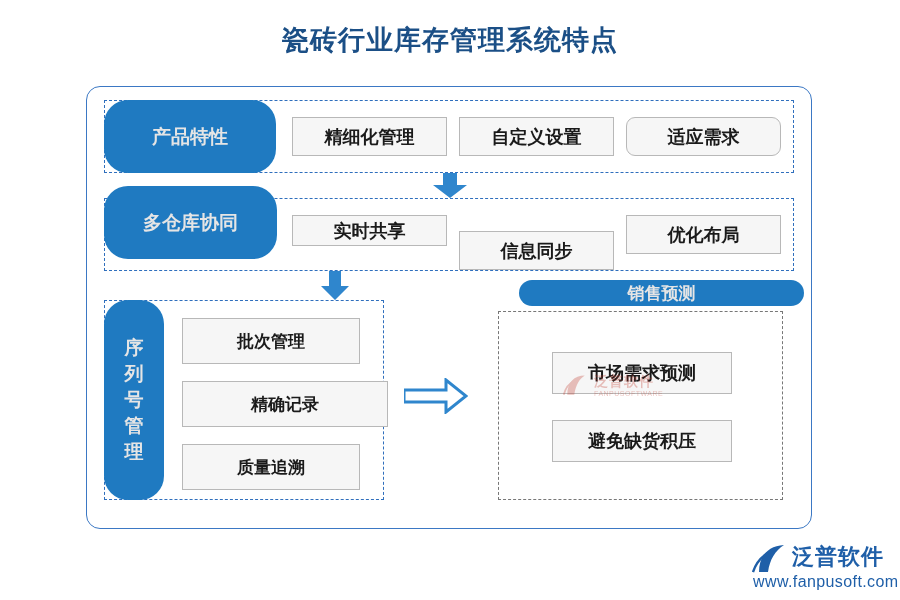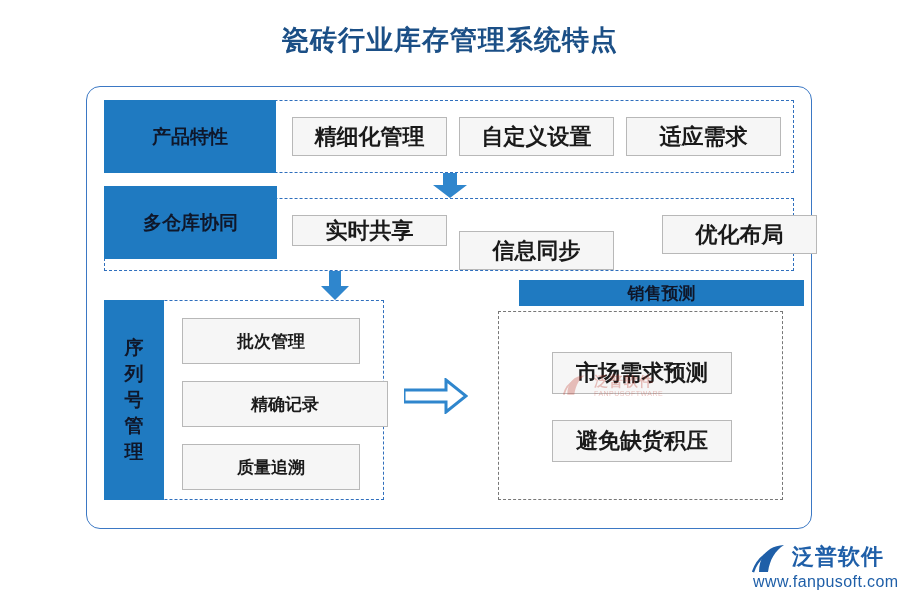--- a/index.html
+++ b/index.html
@@ -51,27 +51,28 @@
   .row3 { left: 104px; top: 300px; width: 280px; height: 200px; }
   .row4 {
     left: 498px; top: 311px; width: 285px; height: 189px;
     border: 1.5px dashed #777777;
   }
 
   
   .blue-block {
     position: absolute;
     background: #1f7ac1;
-    color: #0f172a;
+    color: #e5e5e5;
     font-weight: bold;
     display: flex;
     align-items: center;
     justify-content: center;
     box-sizing: border-box;
     text-align: center;
+    border-radius: 24px;
   }
   .blk-product { left: 104px; top: 100px; width: 172px; height: 73px; font-size: 19px; }
   .blk-multi   { left: 104px; top: 186px; width: 173px; height: 73px; font-size: 19px; }
   .blk-serial  {
     left: 104px; top: 300px; width: 60px; height: 200px;
     font-size: 19px; line-height: 26px; padding: 0 12px;
   }
   .blk-serial .vtext {
     writing-mode: horizontal-tb;
     word-break: break-all;
@@ -89,31 +90,31 @@
     background: #f6f6f6;
     border: 1px solid #b8b8b8;
     color: #1a1a1a;
     font-weight: bold;
     display: flex;
     align-items: center;
     justify-content: center;
     box-sizing: border-box;
     text-align: center;
   }
-  .card.lg { font-size: 22px; }
+  .card.lg { font-size: 18px; }
   .card.md { font-size: 17px; }
 
   
   .c1a { left: 292px; top: 117px; width: 155px; height: 39px; }
   .c1b { left: 459px; top: 117px; width: 155px; height: 39px; }
-  .c1c { left: 626px; top: 117px; width: 155px; height: 39px; }
+  .c1c { left: 626px; top: 117px; width: 155px; height: 39px; border-radius: 9px; }
   
   .c2a { left: 292px; top: 215px; width: 155px; height: 31px; }
   .c2b { left: 459px; top: 215px; width: 155px; height: 39px; margin-top: 16px; }
-  .c2c { left: 626px; top: 215px; width: 155px; height: 39px; margin-left: 36px; }
+  .c2c { left: 626px; top: 215px; width: 155px; height: 39px; }
   
   .c3a { left: 182px; top: 318px; width: 178px; height: 46px; }
   .c3b { left: 182px; top: 381px; width: 206px; height: 46px; }
   .c3c { left: 182px; top: 444px; width: 178px; height: 46px; }
   
   .c4a { left: 552px; top: 352px; width: 180px; height: 42px; }
   .c4b { left: 552px; top: 420px; width: 180px; height: 42px; text-align: center; }
 
   
   .arrow { position: absolute; }

